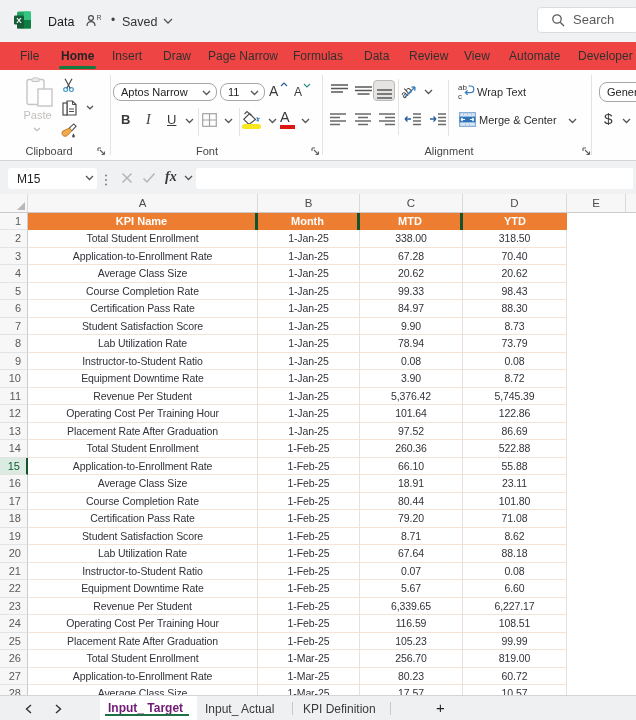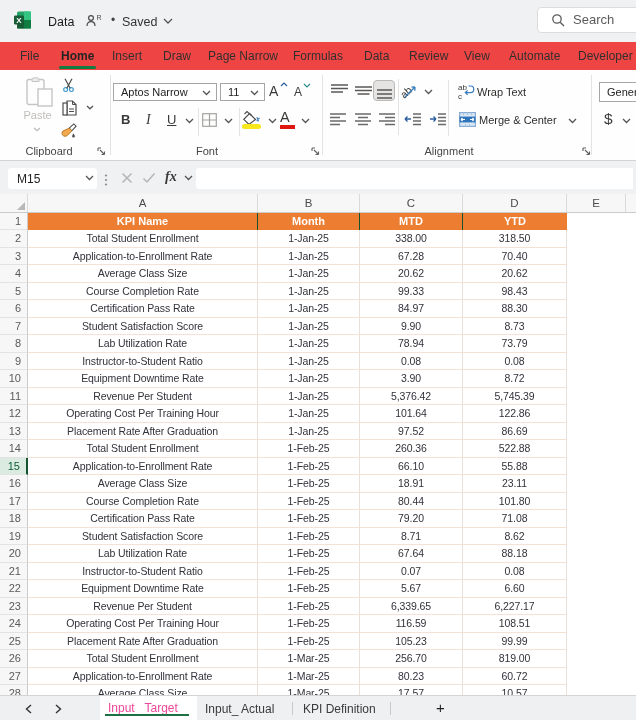--- a/index.html
+++ b/index.html
@@ -23,47 +23,47 @@
 #ribbontabs { position:absolute; left:0; top:42px; width:636px; height:28px; background:#ef4444; font-size:12px; color:#32302e; }
 #ribbontabs span { position:absolute; top:7px; white-space:nowrap; }
 #tab-home { font-weight:bold; color:#252423; }
 #homeline { position:absolute; left:59px; top:24px; width:37px; height:3px; background:#117c41; border-radius:2px; }
 
 
 #ribbon { position:absolute; left:0; top:70px; width:636px; height:91px; background:#fefefe; border-bottom:1px solid #d4d4d4; }
 .gdiv { position:absolute; top:5px; height:80px; width:1px; background:#e3e3e3; }
 .glabel { position:absolute; top:75px; font-size:11px; color:#484644; width:120px; text-align:center; }
 .launch { position:absolute; top:77px; }
-.combo { position:absolute; background:#fff; border:1px solid #a6a6a6; border-radius:0; height:18px; font-size:11px; color:#222; }
+.combo { position:absolute; background:#fff; border:1px solid #a6a6a6; border-radius:8px; height:18px; font-size:11px; color:#222; }
 .combo span { position:absolute; left:7px; top:2px; }
 .icontxt { position:absolute; font-size:13px; color:#3b3a39; }
 svg { display:block; }
 
 
 #fbar { position:absolute; left:0; top:162px; width:636px; height:31px; background:#f0f1f2; }
 #namebox { position:absolute; left:8px; top:6px; width:89px; height:21px; background:#fff; border-radius:3px; }
 #namebox span { position:absolute; left:9px; top:4px; font-size:12px; color:#222; }
 #fxfield { position:absolute; left:196px; top:6px; width:437px; height:21px; background:#fff; border-radius:3px 0 0 3px; }
 
 
 #grid { position:absolute; left:0; top:194px; width:636px; height:500.5px; overflow:hidden; background:#fff; }
 #colhdr { display:flex; height:18.5px; background:#f7f7f7; border-bottom:1px solid #cbcbcb; }
 #colhdr div { font-size:11.5px; color:#4b4b4b; text-align:center; line-height:18px; border-right:1px solid #dadada; }
 .row { display:flex; height:17.5px; }
 .rh { width:28px; font-size:11px; color:#5a5a5a; text-align:right; padding-right:6px; line-height:17.5px; background:#f7f7f7; border-right:1px solid #cbcbcb; border-bottom:1px solid #e3e3e3; }
 .rh15 { background:#dcebe2; color:#0c5c32; border-right:2px solid #14532d; }
 .c { font-size:10.5px; letter-spacing:-0.1px; color:#32323a; text-align:center; line-height:17px; border-right:1px solid #e9e0da; border-bottom:1px solid #f4e3d5; white-space:nowrap; overflow:hidden; }
 .ca { width:230px; } .cb { width:102px; } .cc { width:103px; } .cd { width:104px; }
 .ce { width:69px; border:none; }
-.hrow .c { background:#ed7d31; color:#fff; font-weight:bold; font-size:11px; letter-spacing:0; border-right:1px solid #14532d; border-bottom:none; }
+.hrow .c { background:#ed7d31; color:#fff; font-weight:bold; font-size:11px; letter-spacing:0; border-right:3px solid #14532d; border-bottom:none; }
 
 
 #sheetbar { position:absolute; left:0; top:694.5px; width:636px; height:25.5px; background:#eff0f1; border-top:1px solid #d4d4d4; font-size:12px; color:#333; }
 #activetab { position:absolute; left:100px; top:0; width:97px; height:25.5px; background:#fff; }
-#activetab span { position:absolute; left:8px; top:5px; font-weight:normal; color:#ec4899; white-space:nowrap; }
+#activetab span { position:absolute; left:8px; top:5px; font-weight:bold; color:#701a75; white-space:nowrap; }
 #activeline { position:absolute; left:105px; top:18px; width:84px; height:2px; background:#1e7145; }
 .sheettab { position:absolute; top:6px; white-space:nowrap; color:#3a3a3a; }
 .tabdiv { position:absolute; top:6px; width:1px; height:13px; background:#c9c9c9; }
 </style>
 </head>
 <body>
 <div id="page">
 
 <div id="titlebar">
   <svg id="xlicon" width="18" height="18" viewBox="0 0 18 18">

